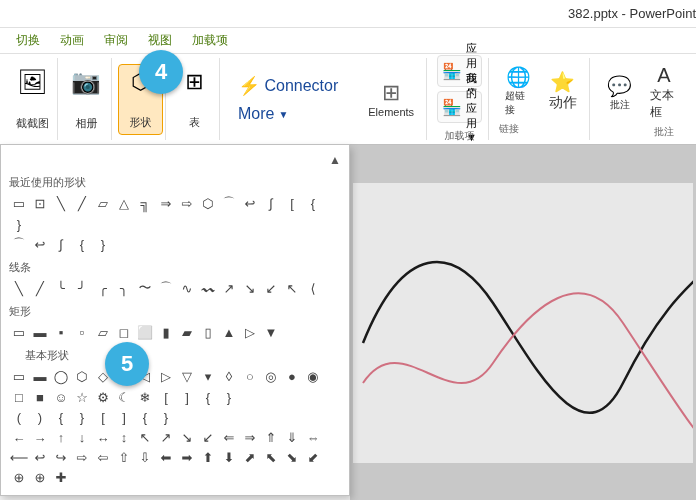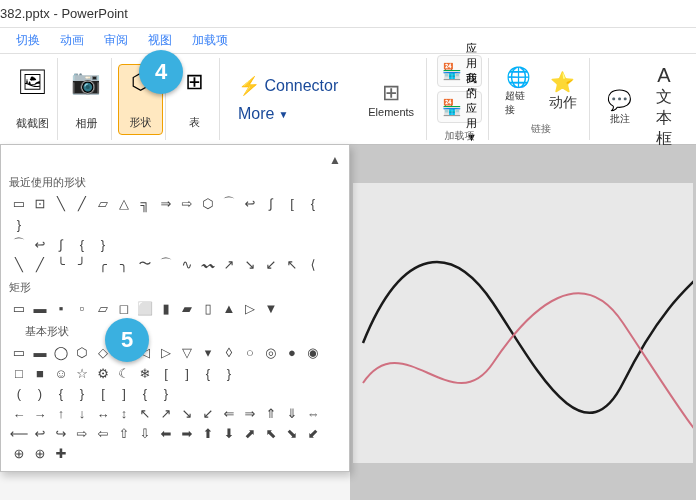--- a/index.html
+++ b/index.html
@@ -4,40 +4,40 @@
   <style>
     * { margin: 0; padding: 0; box-sizing: border-box; }
     body { width: 696px; height: 500px; overflow: hidden; font-family: 'Microsoft YaHei', Arial, sans-serif; background: #f5f5f5; font-size: 12px; }
 
     
     .title-bar {
       background: #fff;
       height: 28px;
       display: flex;
       align-items: center;
-      justify-content: flex-start;
+      justify-content: flex-end;
       font-size: 13px;
       color: #333;
       border-bottom: 1px solid #e0e0e0;
     }
 
     
     .menu-bar {
       background: #fff;
       height: 26px;
       display: flex;
       align-items: center;
       padding: 0 8px;
       gap: 4px;
       border-bottom: 1px solid #e0e0e0;
     }
     .menu-item {
       padding: 2px 8px;
       font-size: 12px;
-      color: #3b82f6;
+      color: #4d7c0f;
       cursor: pointer;
       border-radius: 3px;
     }
 
     
     .ribbon {
       background: #fff;
       border-bottom: 1px solid #c0c0c0;
       position: relative;
     }
@@ -313,32 +313,32 @@
       <div style="display:flex;gap:4px;flex:1;align-items:center;">
         <div class="link-btn">
           <span style="font-size:20px;">🌐</span>
           <span style="font-size:10px;">超链接</span>
         </div>
         <div class="link-btn">
           <span style="font-size:20px;">⭐</span>
           <span style="font-size:14px;">动作</span>
         </div>
       </div>
-      <div class="section-label" style="text-align:center;">链接</div>
+      <div class="section-label" style="">链接</div>
     </div>
 
     <div style="display:flex;flex-direction:column;padding:4px 6px;">
       <div style="display:flex;gap:4px;flex:1;align-items:center;">
         <div class="link-btn">
           <span style="font-size:20px;">💬</span>
           <span style="font-size:10px;">批注</span>
         </div>
         <div class="link-btn">
           <span style="font-size:20px;">A</span>
-          <span style="font-size:16px;text-align:center;">文本框</span>
+          <span style="font-size:12px;">文本框</span>
         </div>
         <div class="link-btn">
           <span style="font-size:20px;">📄</span>
           <span style="font-size:10px;">页</span>
         </div>
       </div>
       <div class="section-label" style="text-align:center;">批注</div>
     </div>
 
   </div>
@@ -370,20 +370,21 @@
         <div class="shape-item">}</div>
       </div>
       <div style="display:flex;flex-wrap:wrap;gap:1px;">
         <div class="shape-item">⌒</div>
         <div class="shape-item">↩</div>
         <div class="shape-item">∫</div>
         <div class="shape-item">{</div>
         <div class="shape-item">}</div>
       </div>
 
+      <div class="shape-section-title">线条</div>
       <div class="shape-grid">
         <div class="shape-item">╲</div>
         <div class="shape-item">╱</div>
         <div class="shape-item">╰</div>
         <div class="shape-item">╯</div>
         <div class="shape-item">╭</div>
         <div class="shape-item">╮</div>
         <div class="shape-item">〜</div>
         <div class="shape-item">⌒</div>
         <div class="shape-item">∿</div>

